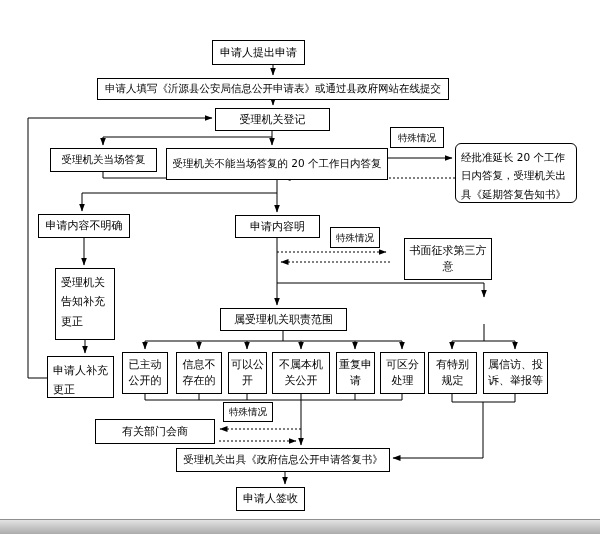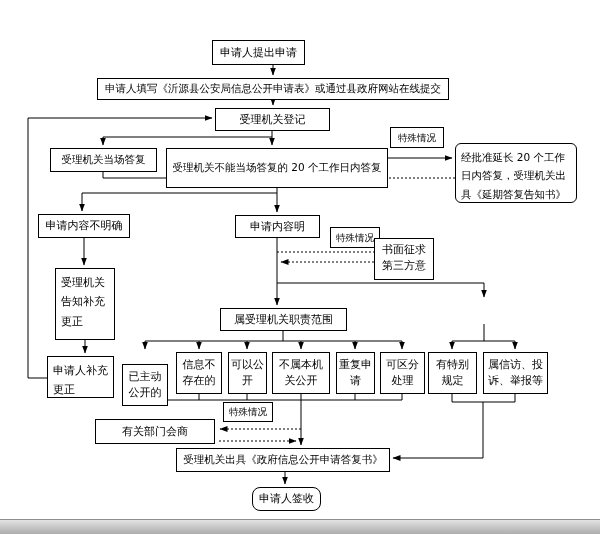--- a/index.html
+++ b/index.html
@@ -107,40 +107,40 @@
   <div class="node nw" style="left:212px;top:40px;width:93px;height:25px;">申请人提出申请</div>
 
   <div class="node nw sm" style="left:97px;top:78px;width:352px;height:22px;">申请人填写《沂源县公安局信息公开申请表》或通过县政府网站在线提交</div>
 
   <div class="node nw" style="left:215px;top:108px;width:115px;height:23px;">受理机关登记</div>
 
   <div class="node nw tiny" style="left:390px;top:127px;width:54px;height:21px;">特殊情况</div>
 
   <div class="node nw sm" style="left:50px;top:148px;width:107px;height:24px;">受理机关当场答复</div>
 
-  <div class="node nw sm" style="left:166px;top:148px;width:222px;height:40px;">受理机关不能当场答复的 20 个工作日内答复</div>
+  <div class="node nw sm" style="left:166px;top:148px;width:222px;height:32px;">受理机关不能当场答复的 20 个工作日内答复</div>
 
   <div class="node tl sm" style="left:455px;top:143px;width:122px;height:60px;border-radius:6px;">经批准延长 20 个工作日内答复，受理机关出具《延期答复告知书》</div>
 
   <div class="node nw" style="left:38px;top:214px;width:92px;height:24px;">申请内容不明确</div>
 
   <div class="node nw" style="left:235px;top:215px;width:85px;height:23px;">申请内容明</div>
 
   <div class="node nw tiny" style="left:330px;top:227px;width:50px;height:21px;">特殊情况</div>
 
-  <div class="node" style="left:374px;top:238px;width:60px;height:42px;font-family:Liberation Mono, monospace;">书面征求第三方意</div>
+  <div class="node" style="left:404px;top:238px;width:88px;height:42px;">书面征求第三方意</div>
 
   <div class="node tl" style="left:55px;top:268px;width:60px;height:72px;">受理机关告知补充更正</div>
 
   <div class="node tl" style="left:47px;top:356px;width:67px;height:42px;">申请人补充更正</div>
 
   <div class="node nw" style="left:220px;top:308px;width:127px;height:23px;">属受理机关职责范围</div>
 
 
-  <div class="node" style="left:122px;top:364px;width:46px;height:42px;">已主动公开的</div>
+  <div class="node" style="left:122px;top:352px;width:46px;height:42px;">已主动公开的</div>
 
   <div class="node" style="left:176px;top:352px;width:46px;height:42px;">信息不存在的</div>
 
   <div class="node" style="left:228px;top:352px;width:39px;height:42px;">可以公开</div>
 
   <div class="node" style="left:272px;top:352px;width:58px;height:42px;">不属本机关公开</div>
 
   <div class="node" style="left:336px;top:352px;width:39px;height:42px;">重复申请</div>
 
   <div class="node" style="left:380px;top:352px;width:45px;height:42px;">可区分处理</div>
@@ -148,17 +148,17 @@
   <div class="node" style="left:428px;top:352px;width:49px;height:42px;">有特别规定</div>
 
   <div class="node" style="left:483px;top:352px;width:65px;height:42px;">属信访、投诉、举报等</div>
 
   <div class="node nw tiny" style="left:223px;top:402px;width:50px;height:20px;">特殊情况</div>
 
   <div class="node nw" style="left:95px;top:419px;width:120px;height:25px;">有关部门会商</div>
 
   <div class="node nw sm" style="left:176px;top:448px;width:214px;height:24px;">受理机关出具《政府信息公开申请答复书》</div>
 
-  <div class="node nw" style="left:252px;top:487px;width:69px;height:24px;border-radius:8px;">申请人签收</div>
+  <div class="node nw" style="left:236px;top:487px;width:69px;height:24px;">申请人签收</div>
 
   <div class="bottom-bar"></div>
 
 </div>
 
 </body></html>

